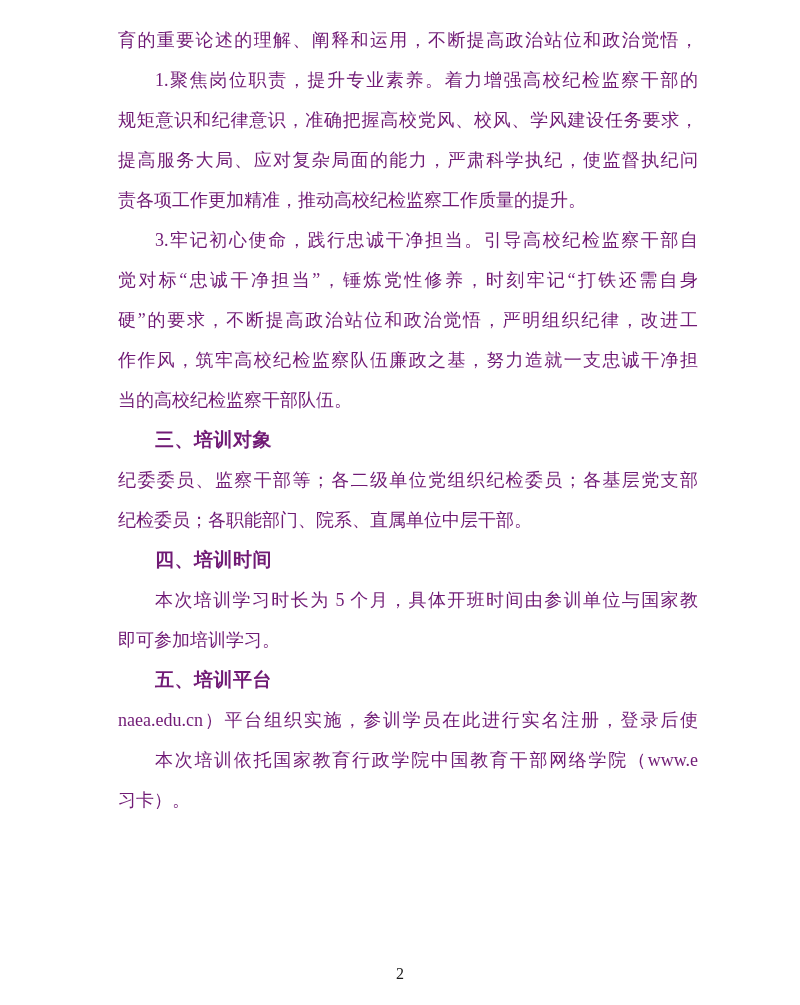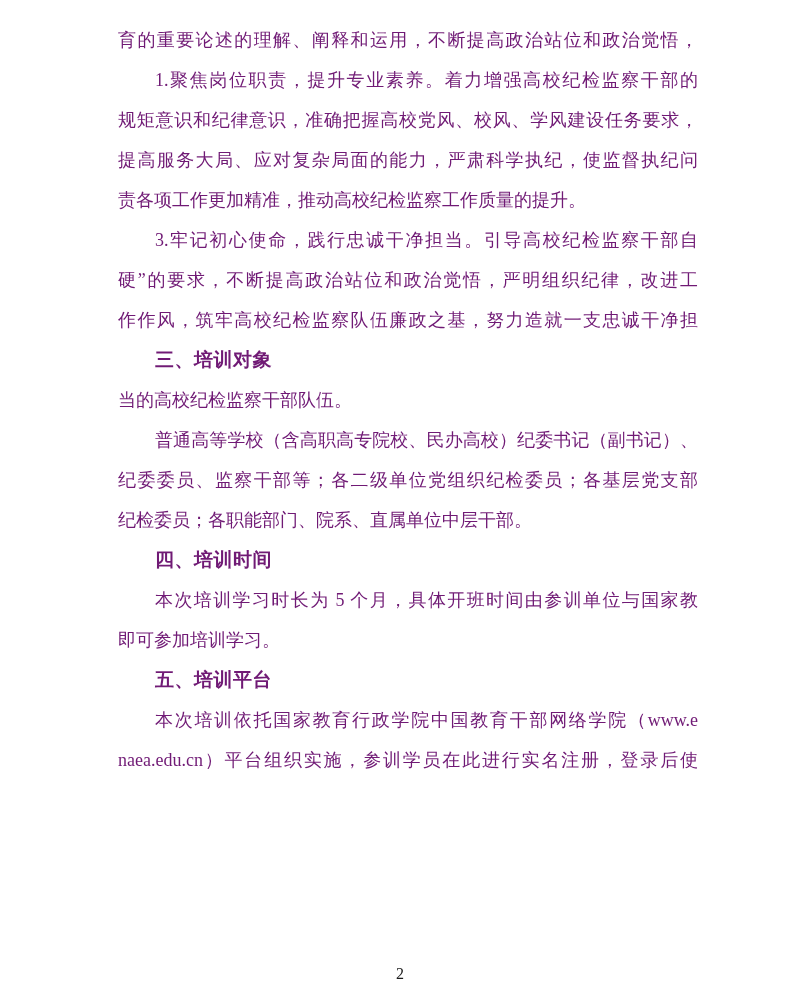--- a/index.html
+++ b/index.html
@@ -57,28 +57,29 @@
 <body>
 
 <div class="page">
   <div class="content">
       <div class="line fill">育的重要论述的理解、阐释和运用，不断提高政治站位和政治觉悟，</div>
       <div class="line fill indent">1.聚焦岗位职责，提升专业素养。着力增强高校纪检监察干部的</div>
       <div class="line fill">规矩意识和纪律意识，准确把握高校党风、校风、学风建设任务要求，</div>
       <div class="line fill">提高服务大局、应对复杂局面的能力，严肃科学执纪，使监督执纪问</div>
       <div class="line">责各项工作更加精准，推动高校纪检监察工作质量的提升。</div>
       <div class="line fill indent">3.牢记初心使命，践行忠诚干净担当。引导高校纪检监察干部自</div>
+      <div class="line fill">觉对标“忠诚干净担当”，锤炼党性修养，时刻牢记“打铁还需自身</div>
       <div class="line fill">硬”的要求，不断提高政治站位和政治觉悟，严明组织纪律，改进工</div>
       <div class="line fill">作作风，筑牢高校纪检监察队伍廉政之基，努力造就一支忠诚干净担</div>
+      <div class="line">当的高校纪检监察干部队伍。</div>
       <div class="line heading indent">三、培训对象</div>
-      <div class="line">当的高校纪检监察干部队伍。</div>
-      <div class="line fill indent">普通高等学校（含高职高专院校、民办高校）纪委书记（副书记）、</div>
       <div class="line fill">纪委委员、监察干部等；各二级单位党组织纪检委员；各基层党支部</div>
       <div class="line">纪检委员；各职能部门、院系、直属单位中层干部。</div>
       <div class="line heading indent">四、培训时间</div>
       <div class="line fill indent">本次培训学习时长为 5 个月，具体开班时间由参训单位与国家教</div>
       <div class="line">即可参加培训学习。</div>
       <div class="line heading indent">五、培训平台</div>
+      <div class="line fill">naea.edu.cn）平台组织实施，参训学员在此进行实名注册，登录后使</div>
       <div class="line fill indent">本次培训依托国家教育行政学院中国教育干部网络学院（www.e</div>
-      <div class="line fill">naea.edu.cn）平台组织实施，参训学员在此进行实名注册，登录后使</div>
+      <div class="line">习卡）。</div>
     </div>
   <div class="footer">2</div>
 </div>
 
 </body></html>

